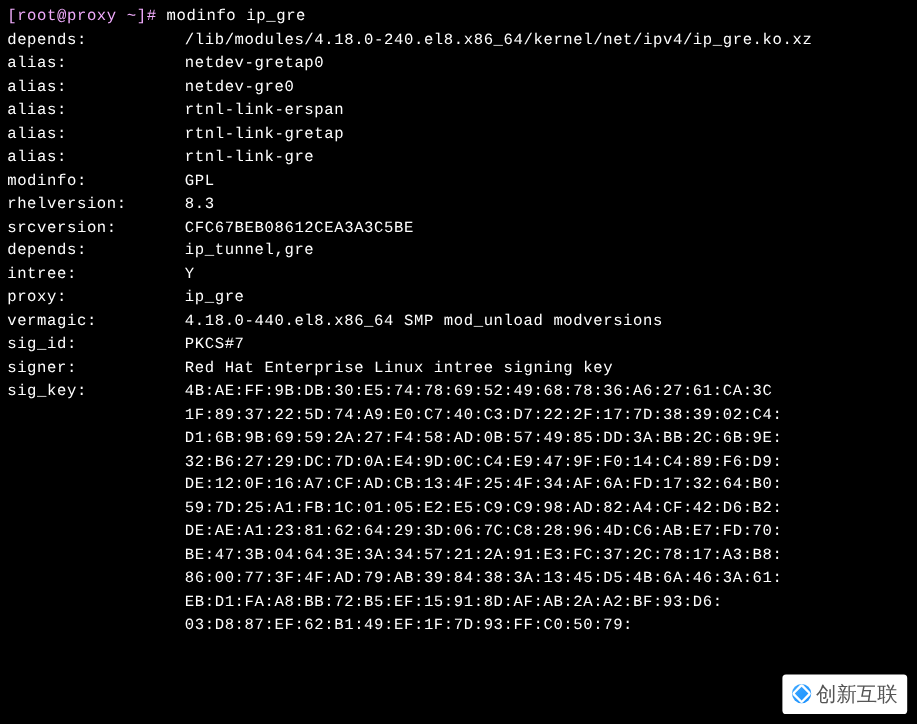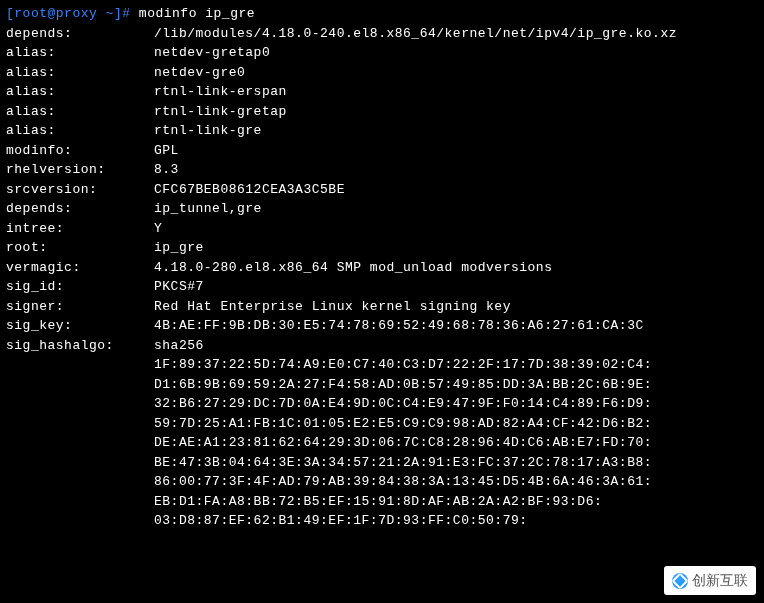--- a/index.html
+++ b/index.html
@@ -17,33 +17,33 @@
       overflow: hidden;
       padding: 4px 6px;
       position: relative;
       line-height: 1.5;
     }
     .terminal-line {
       white-space: pre;
       letter-spacing: 0.5px;
     }
     .prompt {
-      color: #3b82f6;
+      color: #f0abfc;
     }
     .label {
       display: inline-block;
       width: 148px;
     }
     .watermark {
       position: absolute;
       bottom: 8px;
       right: 8px;
       background: #fff;
       color: #555;
-      font-size: 14px;
+      font-size: 17px;
       padding: 4px 8px;
       border-radius: 3px;
       display: flex;
       align-items: center;
       gap: 4px;
       font-family: 'Microsoft YaHei', sans-serif;
     }
     .watermark-icon {
       width: 16px;
       height: 16px;
@@ -72,29 +72,29 @@
       <div class="terminal-line"><span class="label">alias:</span><span>netdev-gretap0</span></div>
       <div class="terminal-line"><span class="label">alias:</span><span>netdev-gre0</span></div>
       <div class="terminal-line"><span class="label">alias:</span><span>rtnl-link-erspan</span></div>
       <div class="terminal-line"><span class="label">alias:</span><span>rtnl-link-gretap</span></div>
       <div class="terminal-line"><span class="label">alias:</span><span>rtnl-link-gre</span></div>
       <div class="terminal-line"><span class="label">modinfo:</span><span>GPL</span></div>
       <div class="terminal-line"><span class="label">rhelversion:</span><span>8.3</span></div>
       <div class="terminal-line"><span class="label">srcversion:</span><span>CFC67BEB08612CEA3A3C5BE</span></div>
       <div class="terminal-line"><span class="label">depends:</span><span>ip_tunnel,gre</span></div>
       <div class="terminal-line"><span class="label">intree:</span><span>Y</span></div>
-      <div class="terminal-line"><span class="label">root:</span><span>ip_gre</span></div>
-      <div class="terminal-line"><span class="label">vermagic:</span><span>4.18.0-280.el8.x86_64 SMP mod_unload modversions</span></div>
+      <div class="terminal-line"><span class="label">proxy:</span><span>ip_gre</span></div>
+      <div class="terminal-line"><span class="label">vermagic:</span><span>4.18.0-440.el8.x86_64 SMP mod_unload modversions</span></div>
       <div class="terminal-line"><span class="label">sig_id:</span><span>PKCS#7</span></div>
-      <div class="terminal-line"><span class="label">signer:</span><span>Red Hat Enterprise Linux kernel signing key</span></div>
+      <div class="terminal-line"><span class="label">signer:</span><span>Red Hat Enterprise Linux intree signing key</span></div>
       <div class="terminal-line"><span class="label">sig_key:</span><span>4B:AE:FF:9B:DB:30:E5:74:78:69:52:49:68:78:36:A6:27:61:CA:3C</span></div>
-      <div class="terminal-line"><span class="label">sig_hashalgo:</span><span>sha256</span></div>
       <div class="terminal-line"><span class="label"></span><span>1F:89:37:22:5D:74:A9:E0:C7:40:C3:D7:22:2F:17:7D:38:39:02:C4:</span></div>
       <div class="terminal-line"><span class="label"></span><span>D1:6B:9B:69:59:2A:27:F4:58:AD:0B:57:49:85:DD:3A:BB:2C:6B:9E:</span></div>
       <div class="terminal-line"><span class="label"></span><span>32:B6:27:29:DC:7D:0A:E4:9D:0C:C4:E9:47:9F:F0:14:C4:89:F6:D9:</span></div>
+      <div class="terminal-line"><span class="label"></span><span>DE:12:0F:16:A7:CF:AD:CB:13:4F:25:4F:34:AF:6A:FD:17:32:64:B0:</span></div>
       <div class="terminal-line"><span class="label"></span><span>59:7D:25:A1:FB:1C:01:05:E2:E5:C9:C9:98:AD:82:A4:CF:42:D6:B2:</span></div>
       <div class="terminal-line"><span class="label"></span><span>DE:AE:A1:23:81:62:64:29:3D:06:7C:C8:28:96:4D:C6:AB:E7:FD:70:</span></div>
       <div class="terminal-line"><span class="label"></span><span>BE:47:3B:04:64:3E:3A:34:57:21:2A:91:E3:FC:37:2C:78:17:A3:B8:</span></div>
       <div class="terminal-line"><span class="label"></span><span>86:00:77:3F:4F:AD:79:AB:39:84:38:3A:13:45:D5:4B:6A:46:3A:61:</span></div>
       <div class="terminal-line"><span class="label"></span><span>EB:D1:FA:A8:BB:72:B5:EF:15:91:8D:AF:AB:2A:A2:BF:93:D6:</span></div>
       <div class="terminal-line"><span class="label"></span><span>03:D8:87:EF:62:B1:49:EF:1F:7D:93:FF:C0:50:79:</span></div>
     </div>
 </div>
 
 <div class="watermark">

